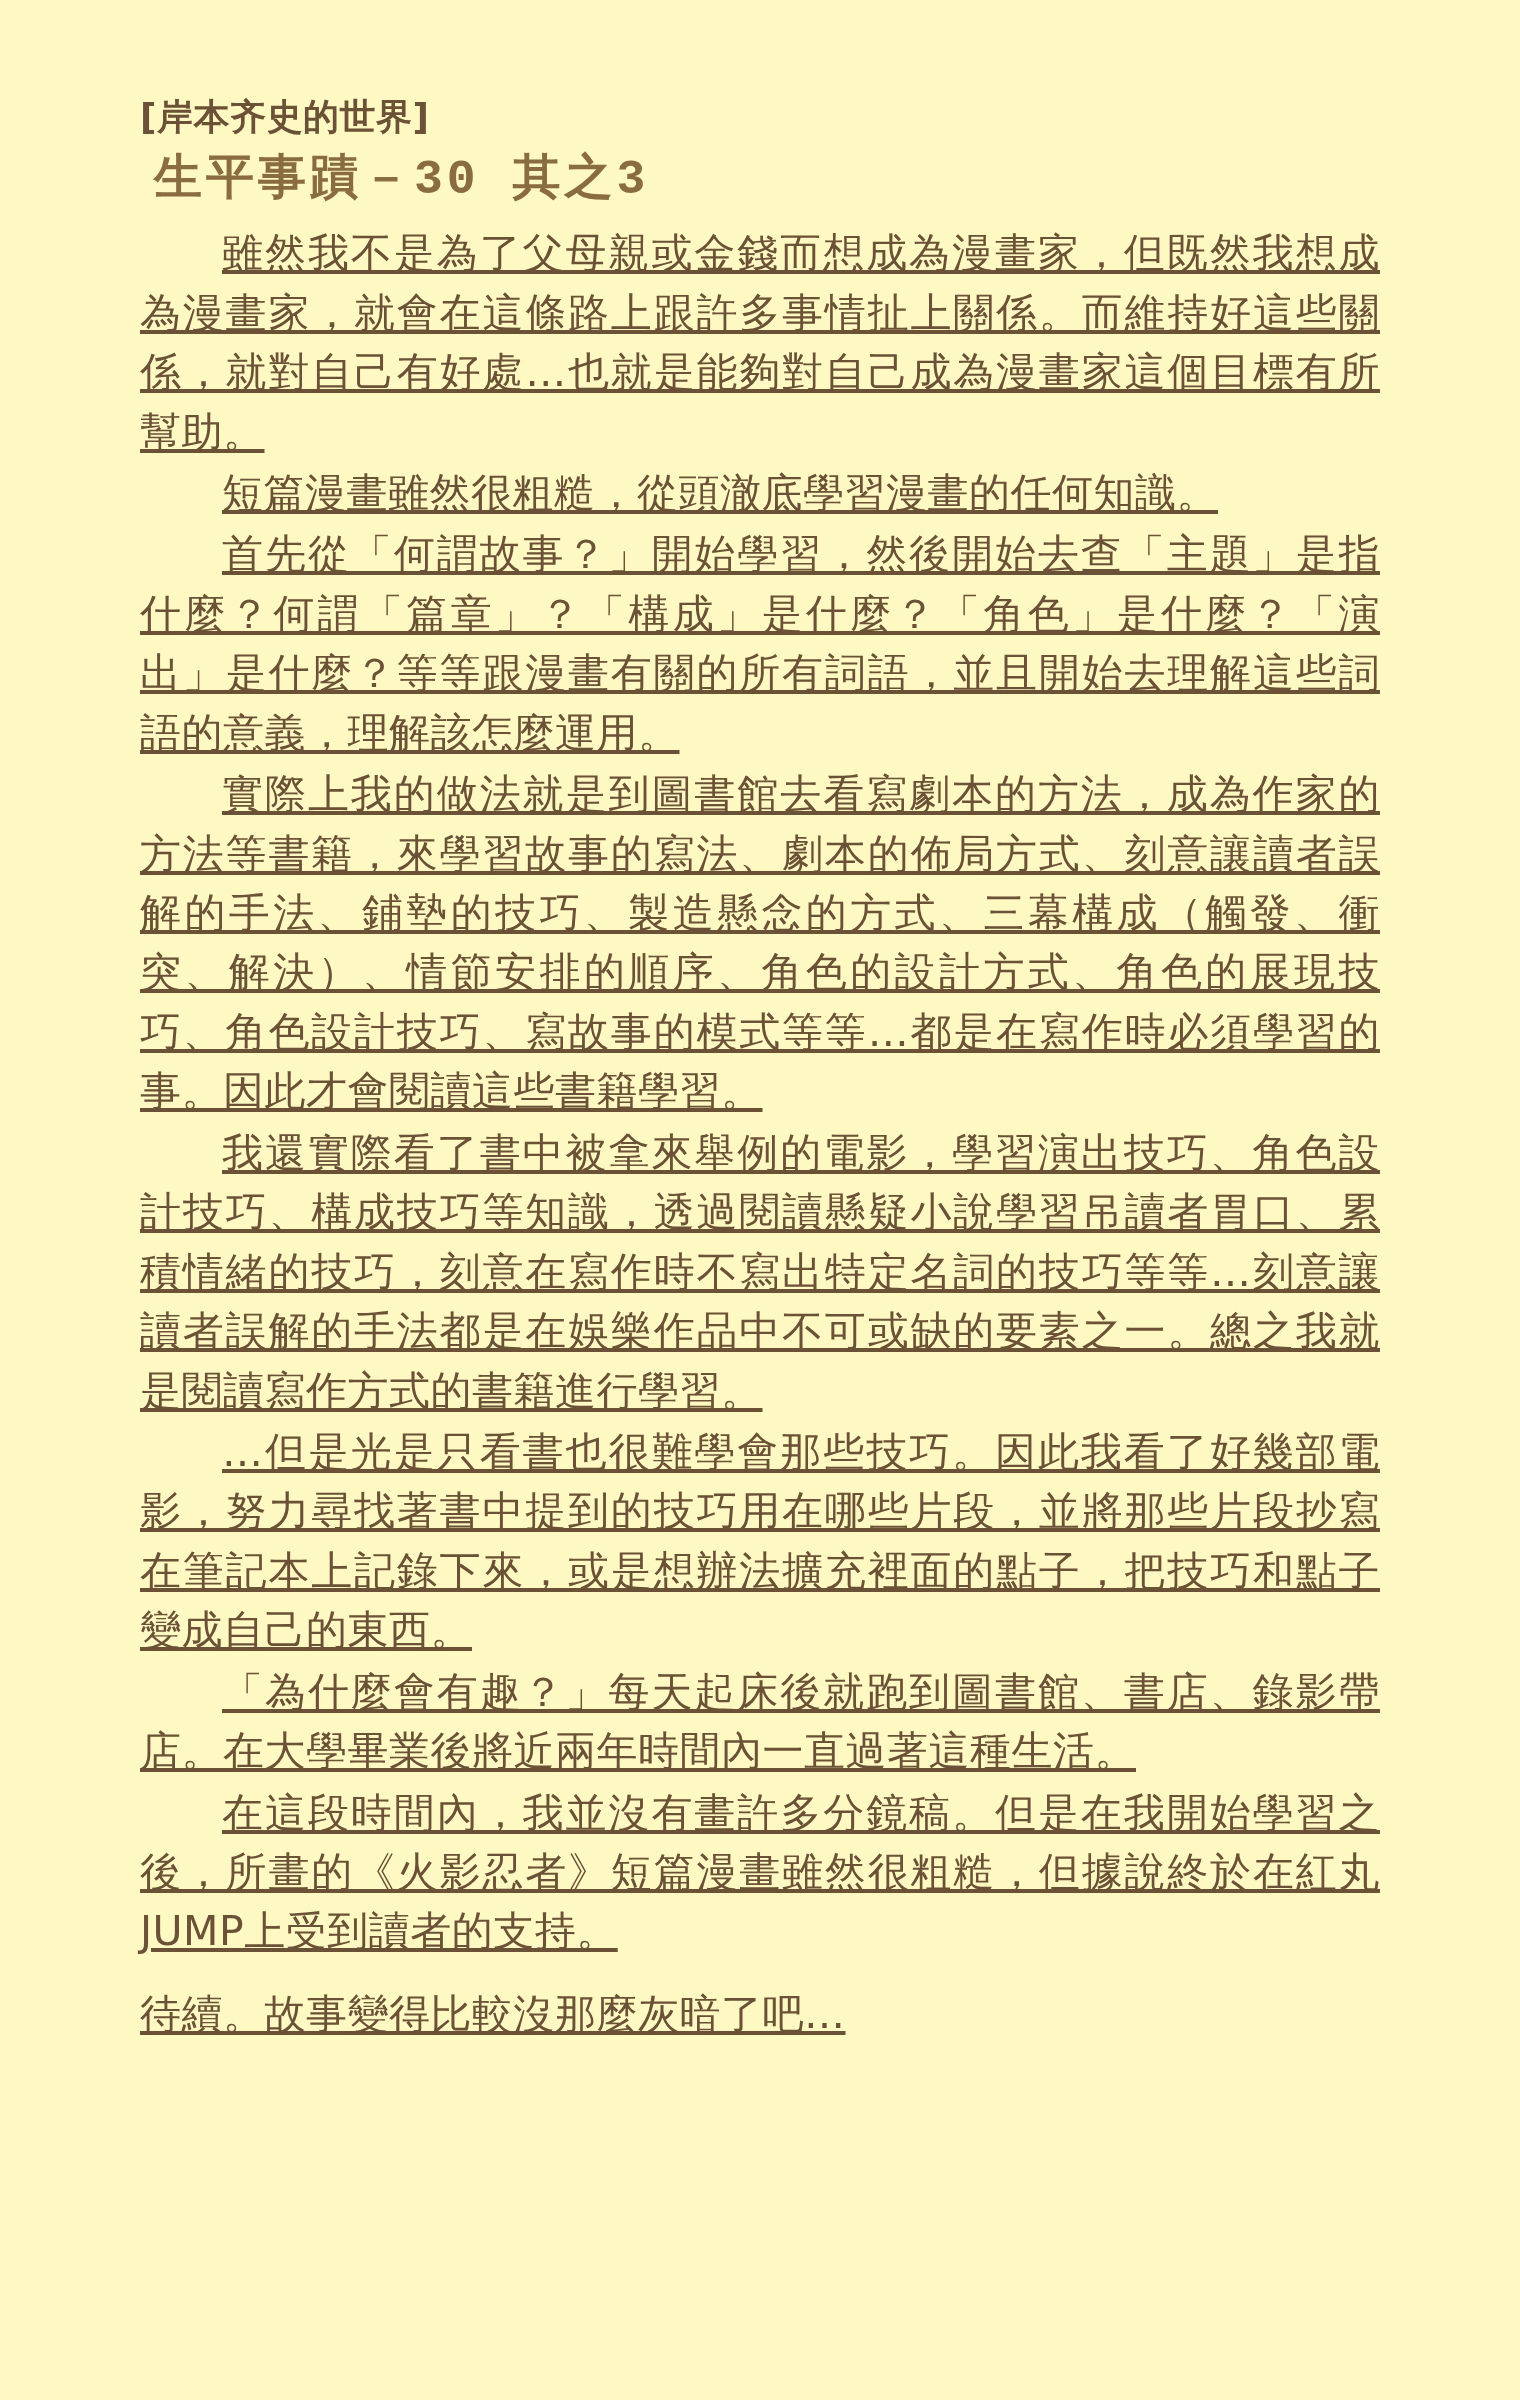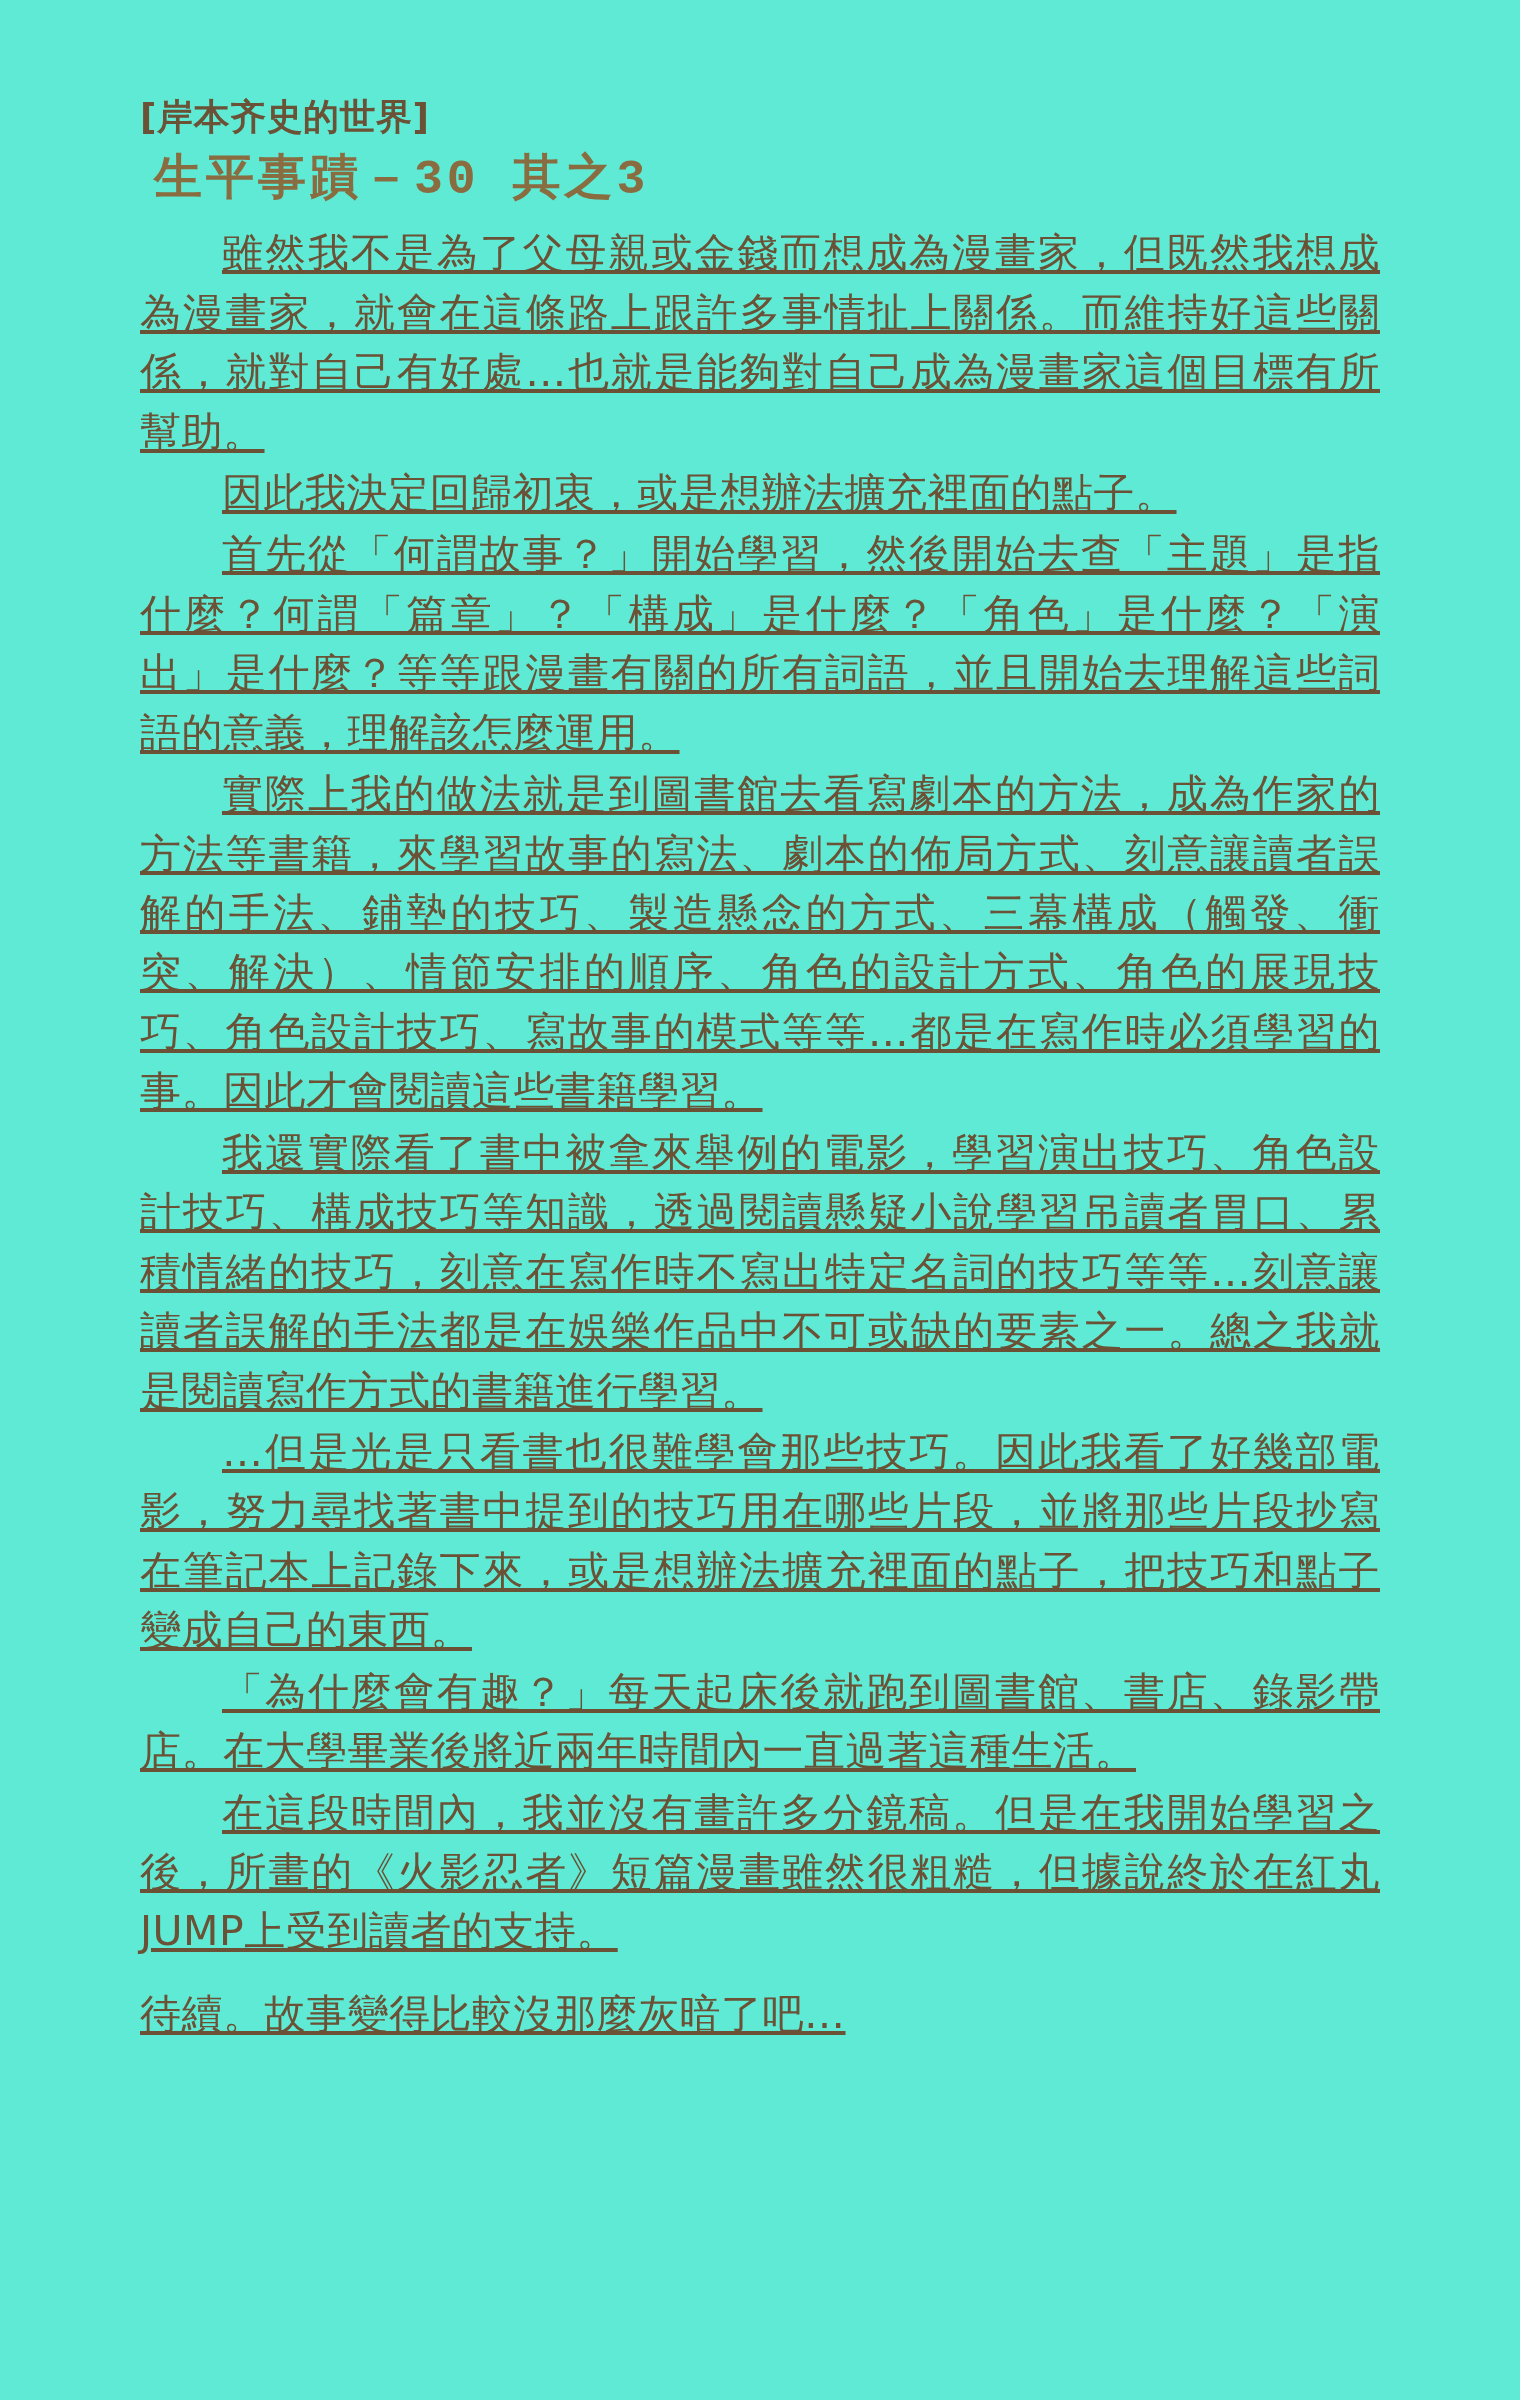--- a/index.html
+++ b/index.html
@@ -4,21 +4,21 @@
 <style>
   html, body {
     margin: 0;
     padding: 0;
     background: #ffffff;
   }
   .page {
     position: relative;
     width: 1520px;
     height: 2400px;
-    background: #5eead4;
+    background: #fef9c3;
     box-sizing: border-box;
     overflow: hidden;
   }
   .content {
     position: absolute;
     left: 140px;
     top: 95px;
     width: 1240px;
   }
   .series-label {
@@ -63,21 +63,21 @@
 
 <div class="page">
   <div class="content">
 
     <div class="series-label">[岸本齐史的世界]</div>
 
     <h1 class="title">生平事蹟－30 其之3</h1>
 
     <div class="body">
       <p>雖然我不是為了父母親或金錢而想成為漫畫家，但既然我想成為漫畫家，就會在這條路上跟許多事情扯上關係。而維持好這些關係，就對自己有好處…也就是能夠對自己成為漫畫家這個目標有所幫助。</p>
-      <p>因此我決定回歸初衷，或是想辦法擴充裡面的點子。</p>
+      <p>短篇漫畫雖然很粗糙，從頭澈底學習漫畫的任何知識。</p>
       <p>首先從「何謂故事？」開始學習，然後開始去查「主題」是指什麼？何謂「篇章」？「構成」是什麼？「角色」是什麼？「演出」是什麼？等等跟漫畫有關的所有詞語，並且開始去理解這些詞語的意義，理解該怎麼運用。</p>
       <p>實際上我的做法就是到圖書館去看寫劇本的方法，成為作家的方法等書籍，來學習故事的寫法、劇本的佈局方式、刻意讓讀者誤解的手法、鋪墊的技巧、製造懸念的方式、三幕構成（觸發、衝突、解決）、情節安排的順序、角色的設計方式、角色的展現技巧、角色設計技巧、寫故事的模式等等…都是在寫作時必須學習的事。因此才會閱讀這些書籍學習。</p>
       <p>我還實際看了書中被拿來舉例的電影，學習演出技巧、角色設計技巧、構成技巧等知識，透過閱讀懸疑小說學習吊讀者胃口、累積情緒的技巧，刻意在寫作時不寫出特定名詞的技巧等等…刻意讓讀者誤解的手法都是在娛樂作品中不可或缺的要素之一。總之我就是閱讀寫作方式的書籍進行學習。</p>
       <p>…但是光是只看書也很難學會那些技巧。因此我看了好幾部電影，努力尋找著書中提到的技巧用在哪些片段，並將那些片段抄寫在筆記本上記錄下來，或是想辦法擴充裡面的點子，把技巧和點子變成自己的東西。</p>
       <p>「為什麼會有趣？」每天起床後就跑到圖書館、書店、錄影帶店。在大學畢業後將近兩年時間內一直過著這種生活。</p>
       <p>在這段時間內，我並沒有畫許多分鏡稿。但是在我開始學習之後，所畫的《火影忍者》短篇漫畫雖然很粗糙，但據說終於在紅丸JUMP上受到讀者的支持。</p>
       <p class="noindent">待續。故事變得比較沒那麼灰暗了吧…</p>
     </div>
 
   </div>

